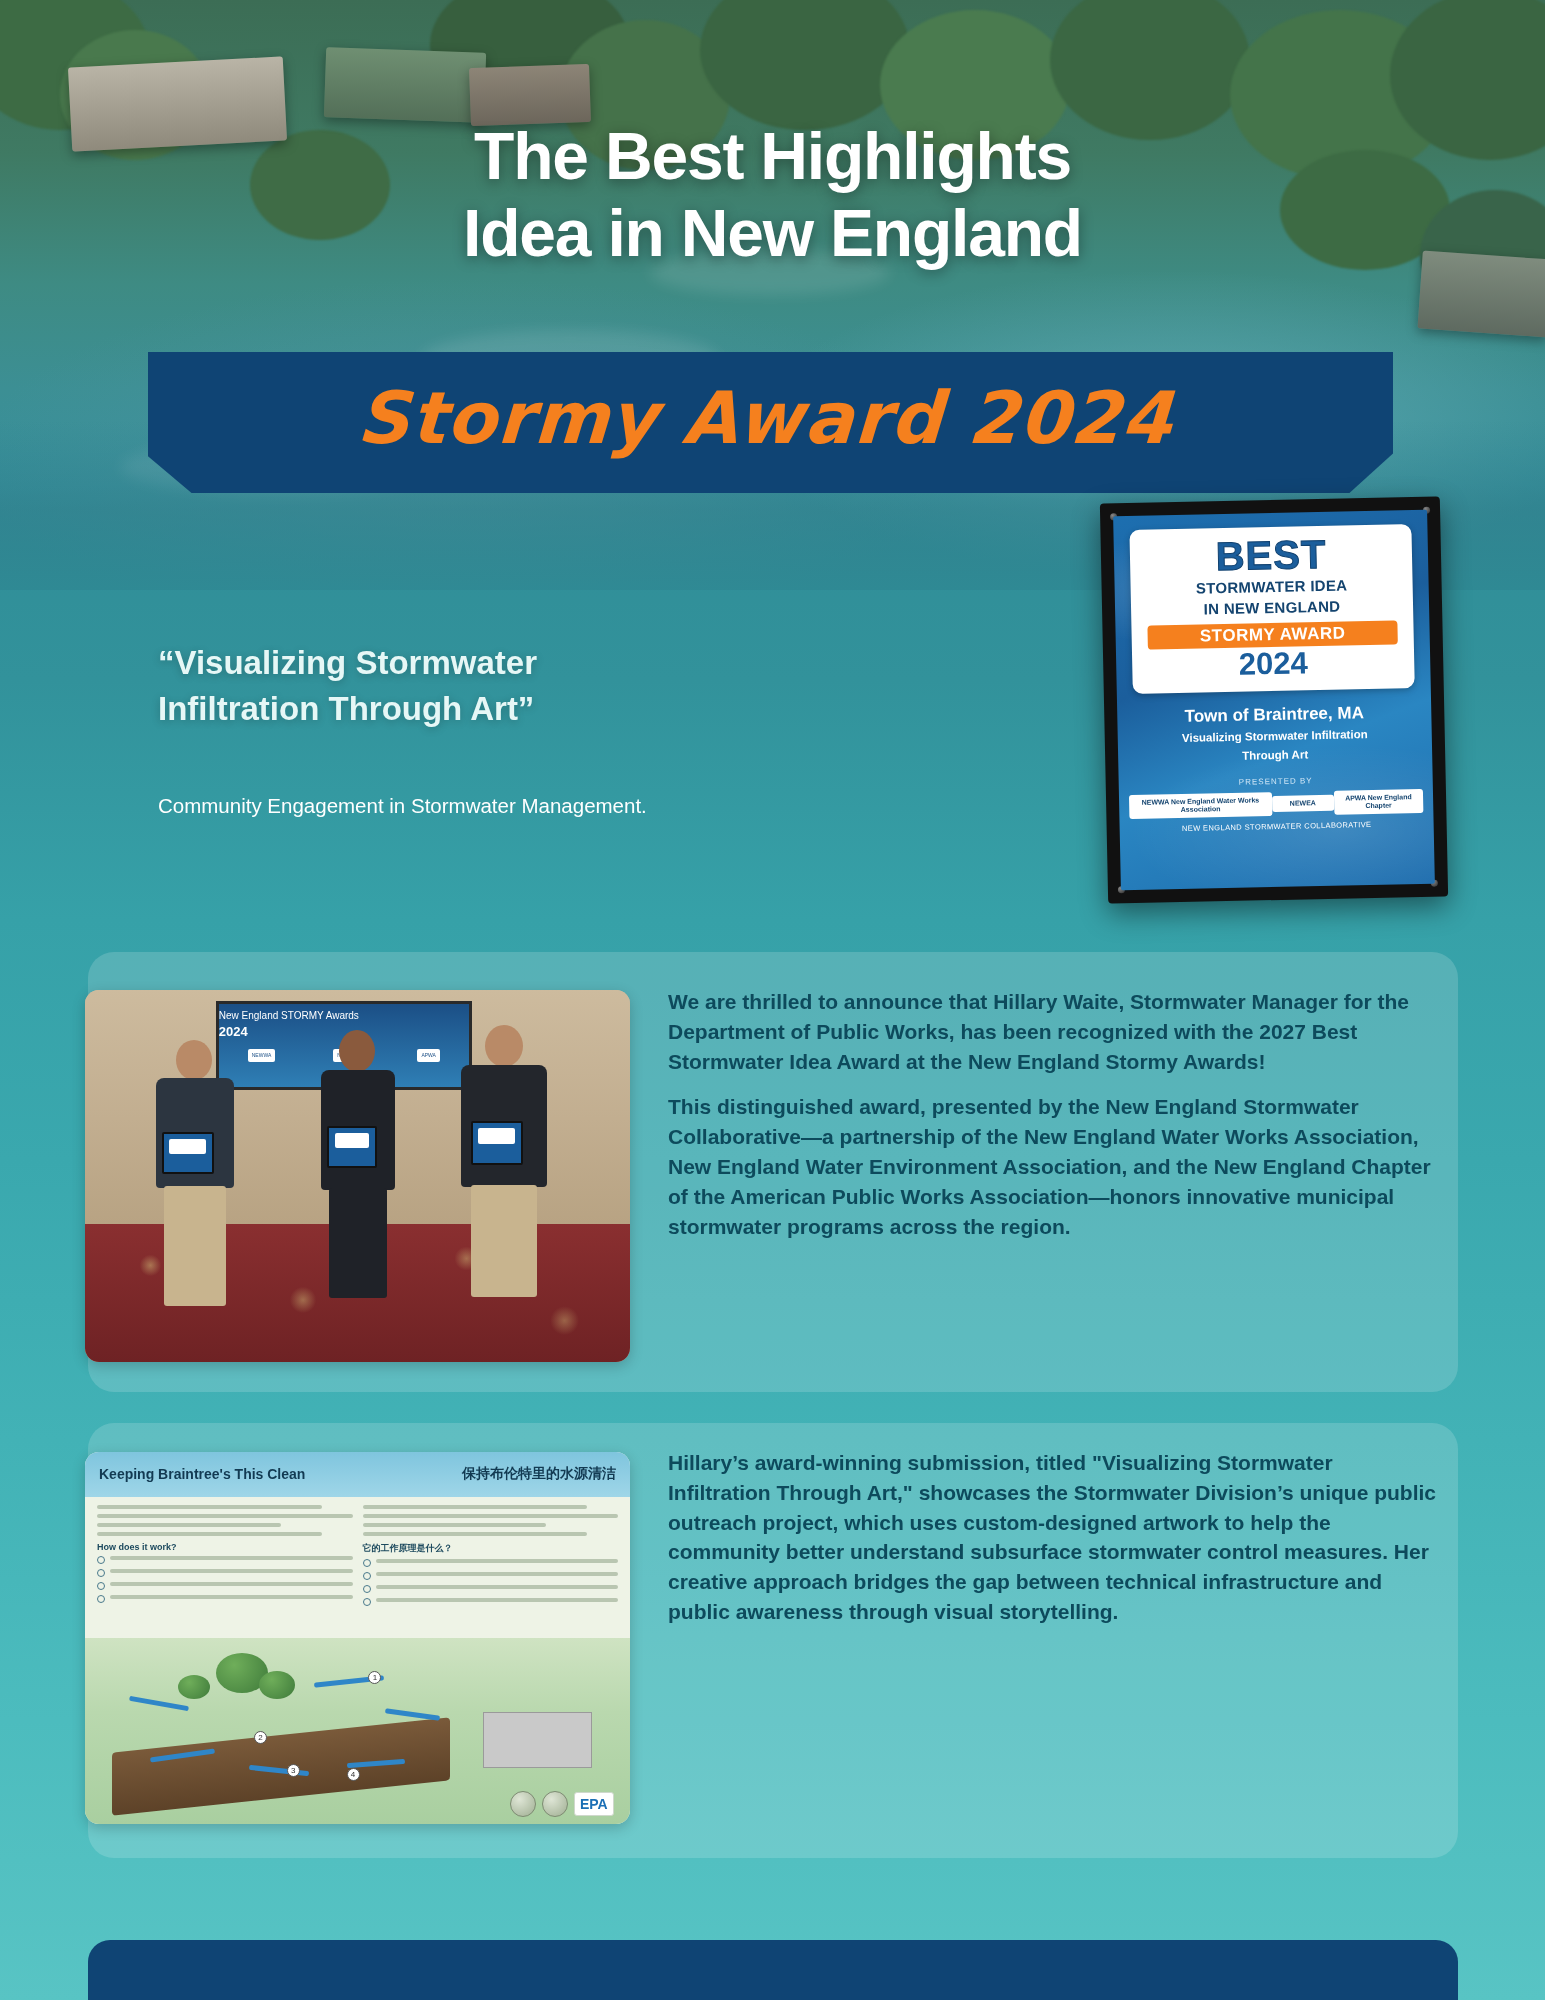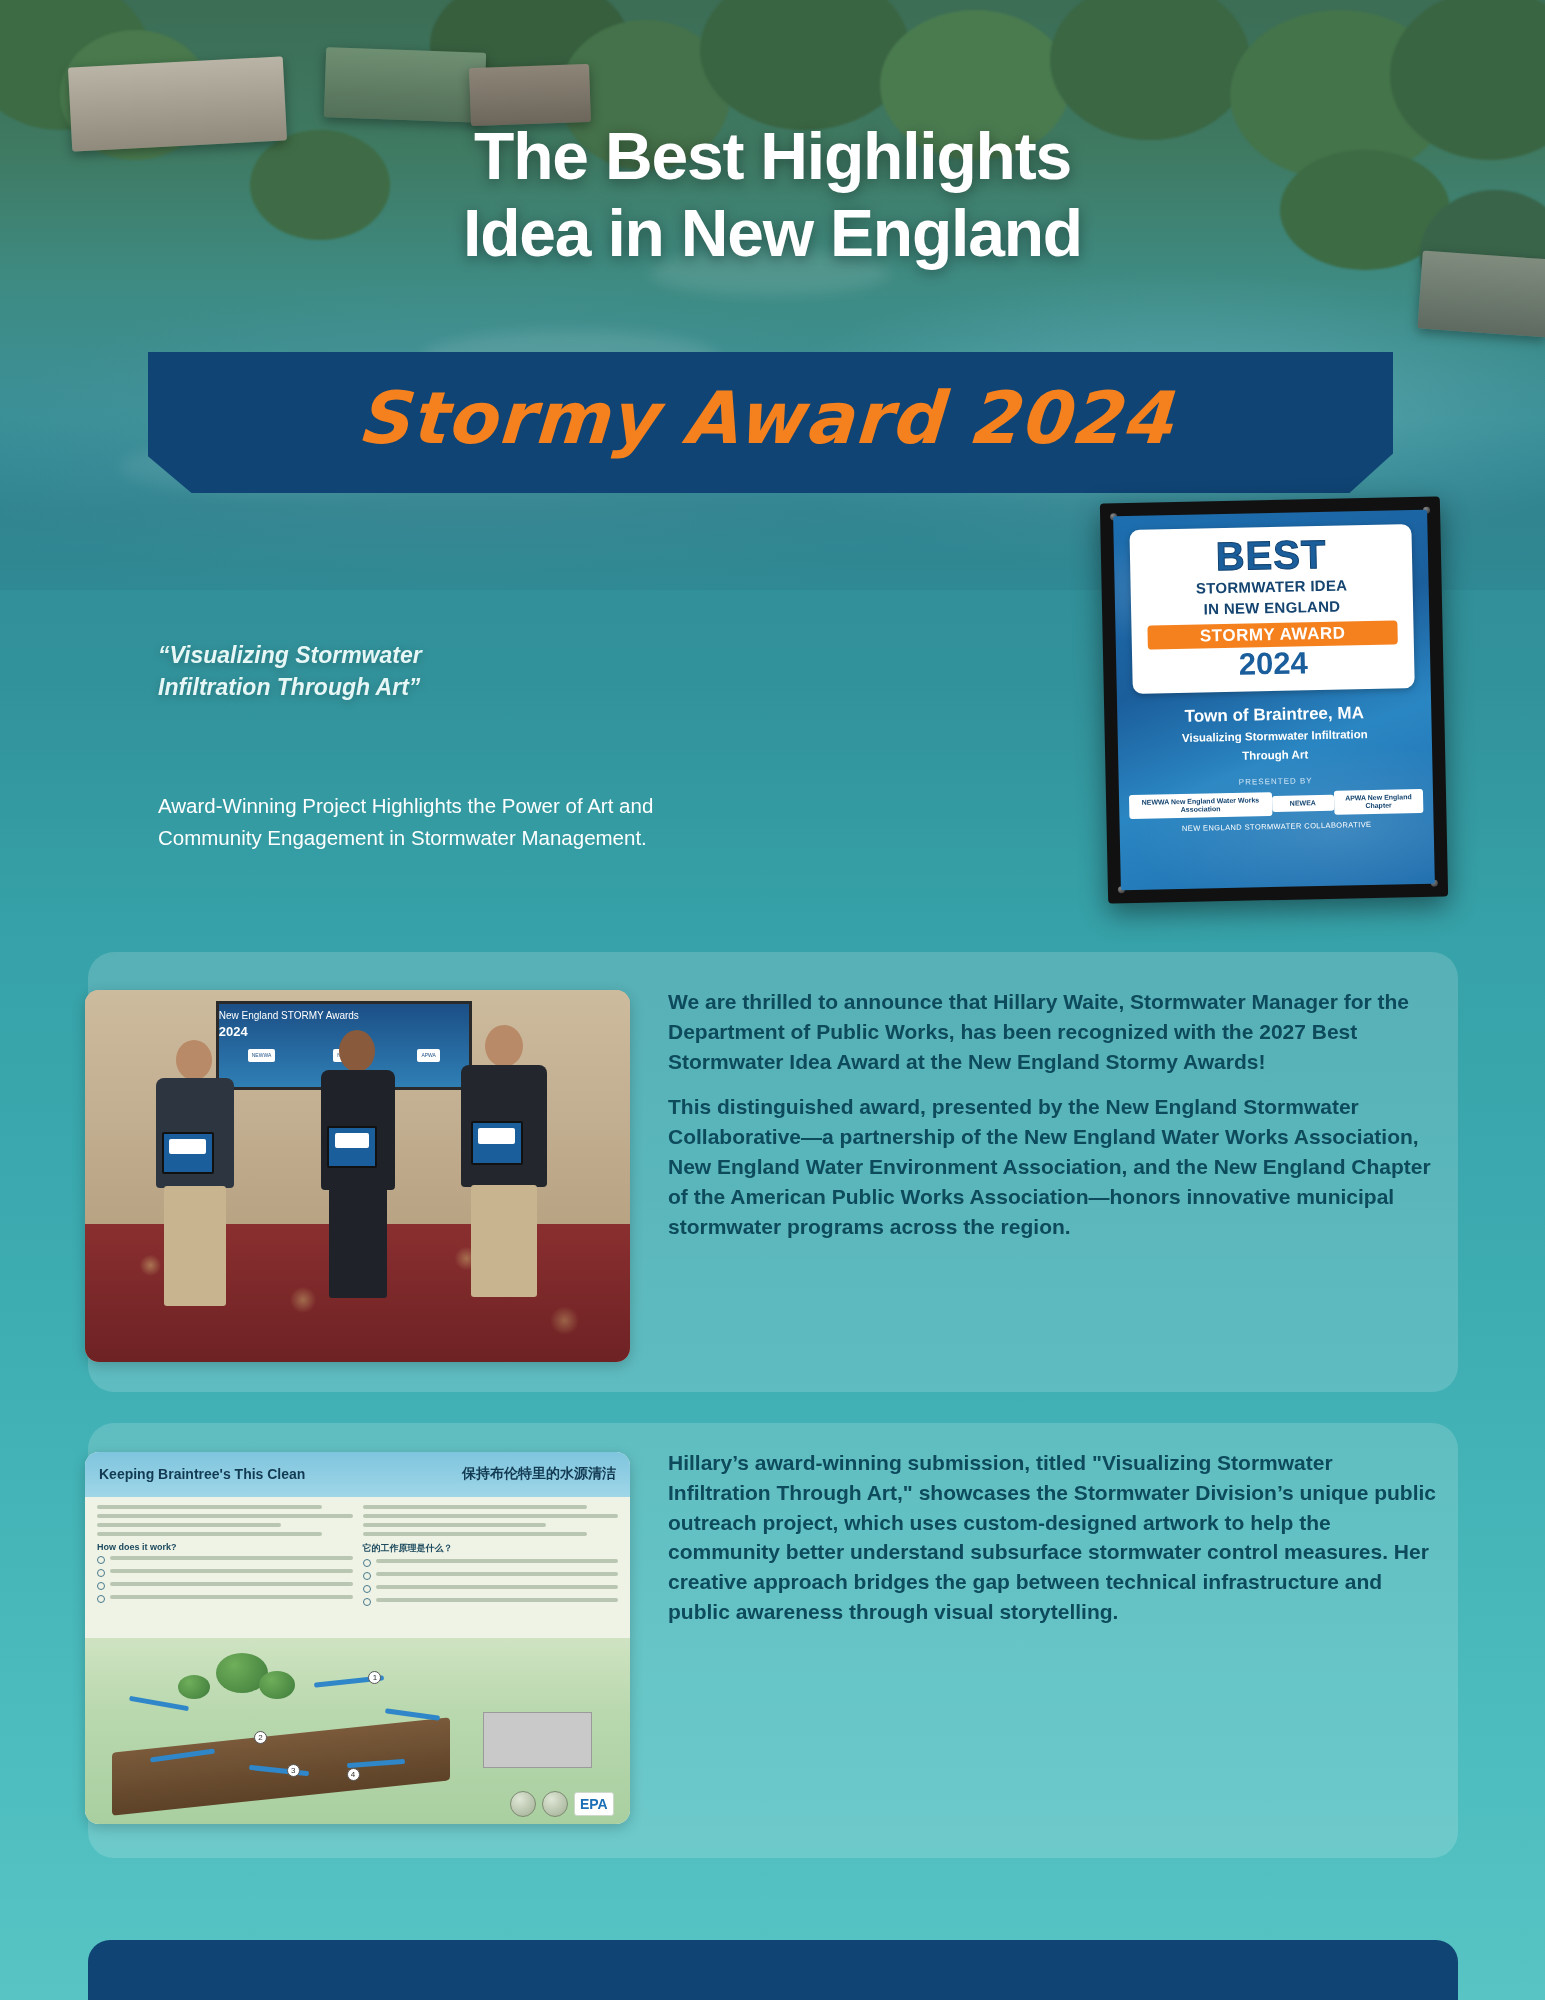--- a/index.html
+++ b/index.html
@@ -188,21 +188,21 @@
   }
   .screw {
     position: absolute; width: 7px; height: 7px; border-radius: 50%;
     background: radial-gradient(circle at 35% 30%, #888, #2a2a2a);
   }
 
   
   .quote {
     position: absolute;
     left: 158px; top: 640px; width: 740px;
-    font-size: 23px; font-style: italic; font-weight: bold;
+    font-size: 33px; font-weight: bold;
     color: #e6f7f6; line-height: 1.38;
     text-shadow: 0 2px 8px rgba(0,0,0,.22);
     z-index: 5;
   }
   .subtext {
     position: absolute;
     left: 158px; top: 790px; width: 740px;
     font-size: 20.5px; color: #ffffff; line-height: 1.55;
     z-index: 5;
   }
@@ -420,21 +420,20 @@
     </div>
     <div class="plaque-collab">NEW ENGLAND STORMWATER COLLABORATIVE</div>
   </div>
 </div>
 
 <div class="quote">
   <div>“Visualizing Stormwater</div>
   <div>Infiltration Through Art”</div>
 </div>
 <div class="subtext">
-  <div>Award-Winning Project Highlights the Power of Art and</div>
   <div>Community Engagement in Stormwater Management.</div>
 </div>
 
 <div class="card" id="card-1"></div>
 
 <div class="card-photo" id="photo-1">
   <div class="ph1">
     <div class="wall"></div>
     <div class="screen">
       <div>New England STORMY Awards</div>

